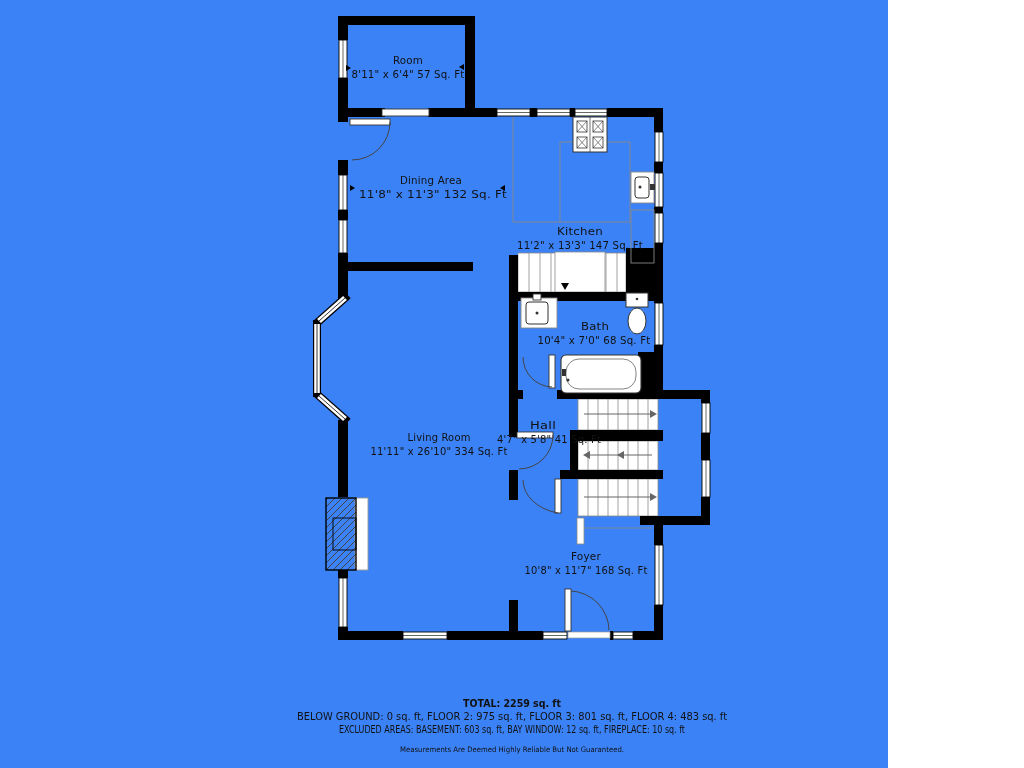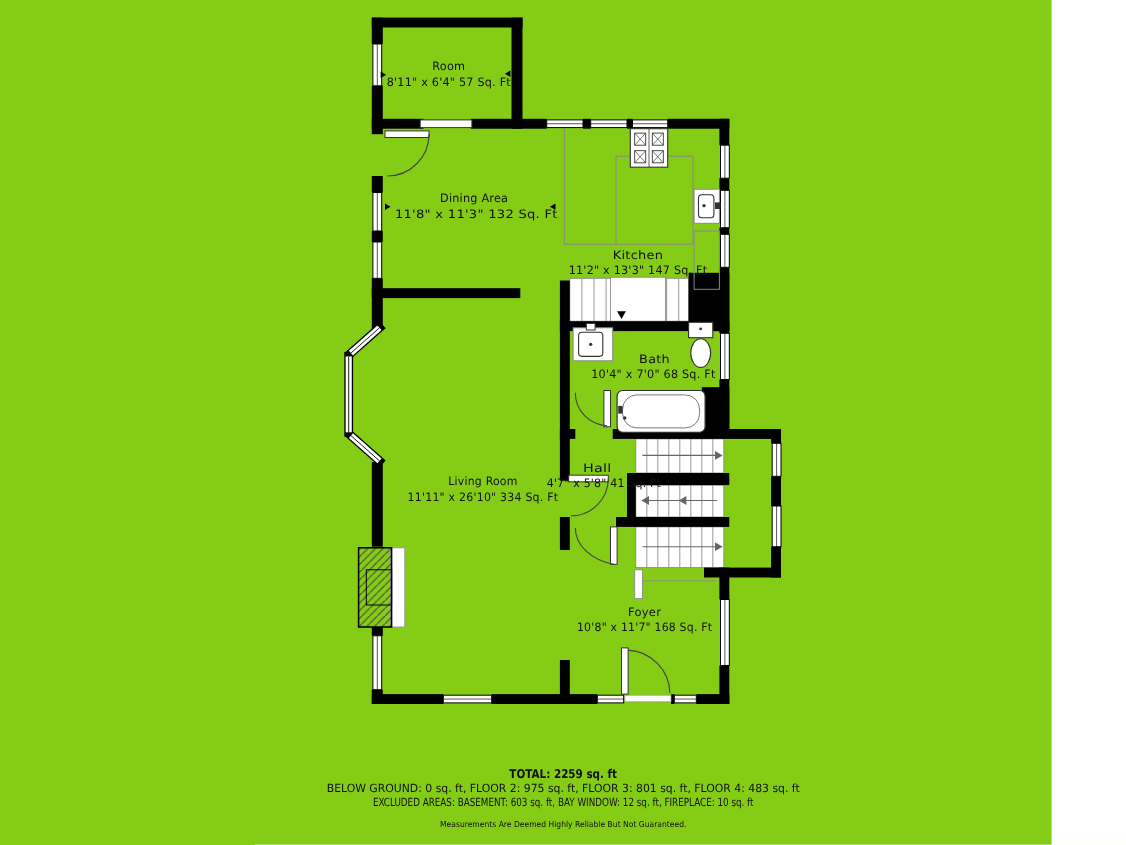--- a/index.html
+++ b/index.html
@@ -1,16 +1,16 @@
 <!DOCTYPE html>
 <html><head>
 <meta charset="utf-8">
 <style>
   html,body{margin:0;padding:0;background:#ffffff;}
-  .page{position:relative;width:956px;height:768px;background:#84cc16;overflow:hidden;
+  .page{position:relative;width:888px;height:768px;background:#3b82f6;overflow:hidden;
         font-family:"DejaVu Sans", sans-serif;}
   svg text{font-family:"DejaVu Sans", sans-serif;fill:#111;}
 </style>
 </head>
 <body>
 
 <div class="page">
 <svg width="1024" height="768" viewBox="0 0 1024 768">
   <defs>
     <pattern id="hatch" patternUnits="userSpaceOnUse" width="7" height="7">

